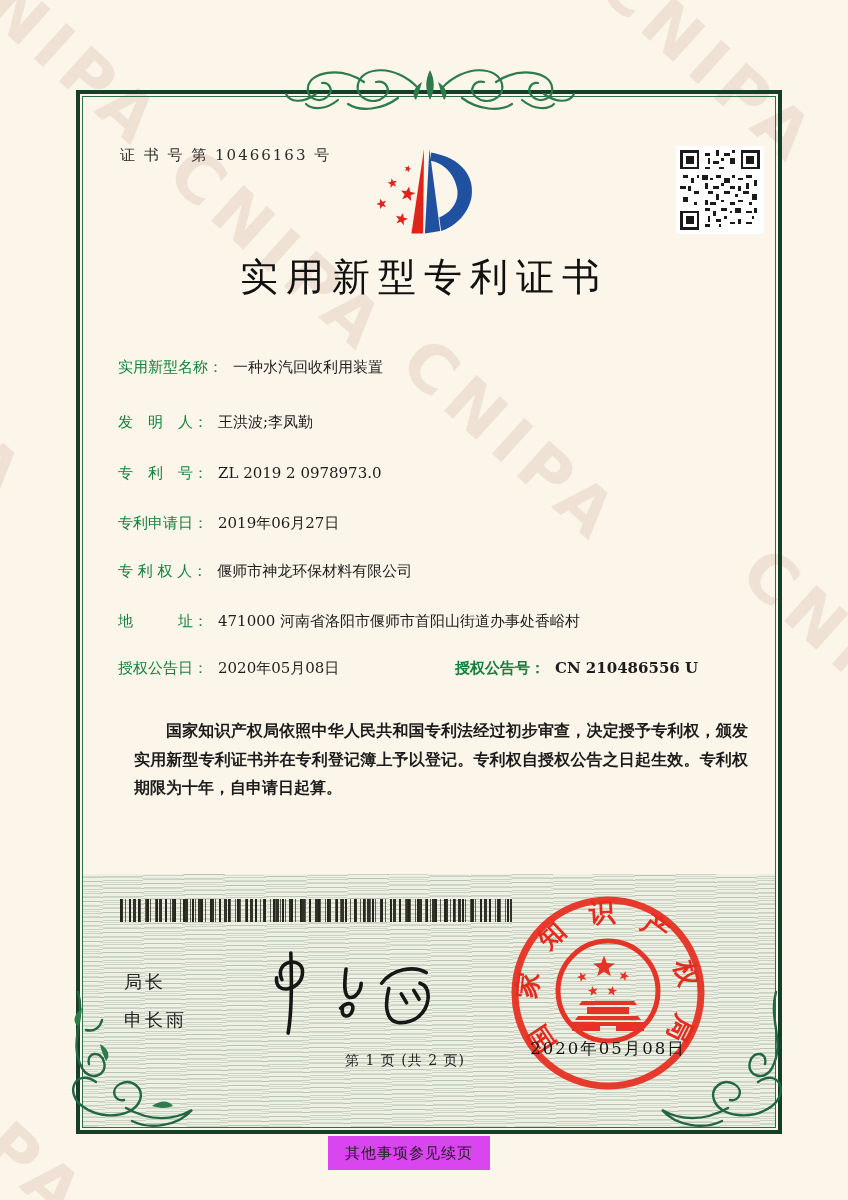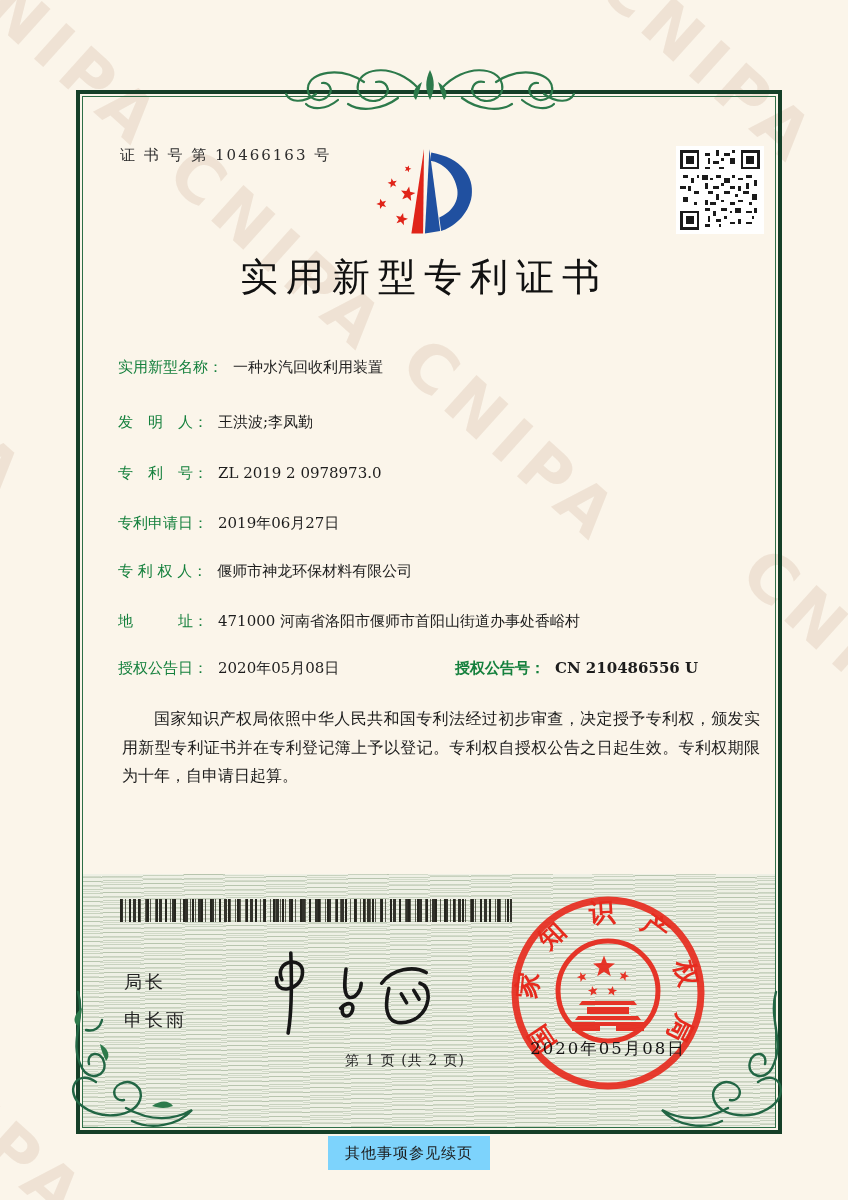--- a/index.html
+++ b/index.html
@@ -59,21 +59,21 @@
   .row .lbl { display:inline-block; color:#15803d; }
   .row .val { margin-left:10px; color:#1d1d1d; }
   .row1{top:358px;} .row2{top:413px;} .row3{top:464px;} .row4{top:514px;}
   .row5{top:562px;} .row6{top:612px;} .row7{top:659px;}
   .pair2 { position:absolute; left:337px; top:0; white-space:nowrap;font-weight:bold; }
   
   .body-text {
     position:absolute; z-index:5; left:118px; top:701px; width:646px;
     font-size:16px; line-height:28.5px; text-align:justify; color:#1c1c1c;
   }
-  .body-text p { margin:4px; text-indent:2em; }
+  .body-text p { margin:16px; text-indent:2em;font-weight:bold; }
   
   .barcode {
     position:absolute; z-index:5; left:120px; top:899px; width:392px; height:23px;
     background-image:
       repeating-linear-gradient(90deg,#26261f 0 2px, rgba(0,0,0,0) 2px 9px),
       repeating-linear-gradient(90deg,#32322b 0 3px, rgba(0,0,0,0) 3px 13px),
       repeating-linear-gradient(90deg,rgba(40,40,30,0.75) 0 1px, rgba(0,0,0,0) 1px 5px);
   }
   
   .signer {
@@ -85,21 +85,21 @@
   .signature { position:absolute; z-index:5; left:248px; top:944px; }
   
   .seal { position:absolute; z-index:6; left:498px; top:883px; }
   
   .page-no {
     position:absolute; z-index:5; left:0; top:1052px; width:810px;
     text-align:center; font-size:14px; letter-spacing:1px; color:#222;
   }
   .note-box {
     position:absolute; z-index:5; left:328px; top:1136px; width:162px; height:34px;
-    background:#7dd3fc; display:flex; align-items:center; justify-content:center;
+    background:#d946ef; display:flex; align-items:center; justify-content:center;
     font-size:15px; letter-spacing:1px; color:#1c1c1c;
   }
 </style>
 </head>
 <body>
 
 <div class="page">
 
   <div class="wm wm1">CNIPA</div>
   <div class="wm wm2">CNIPA</div>

